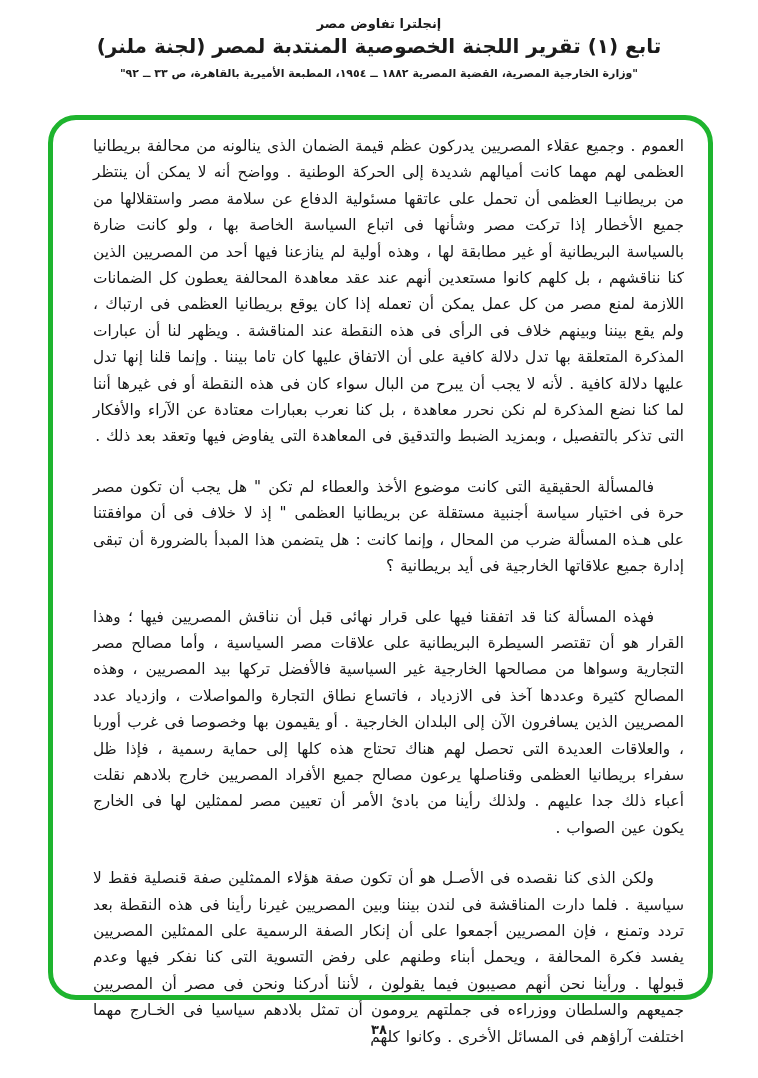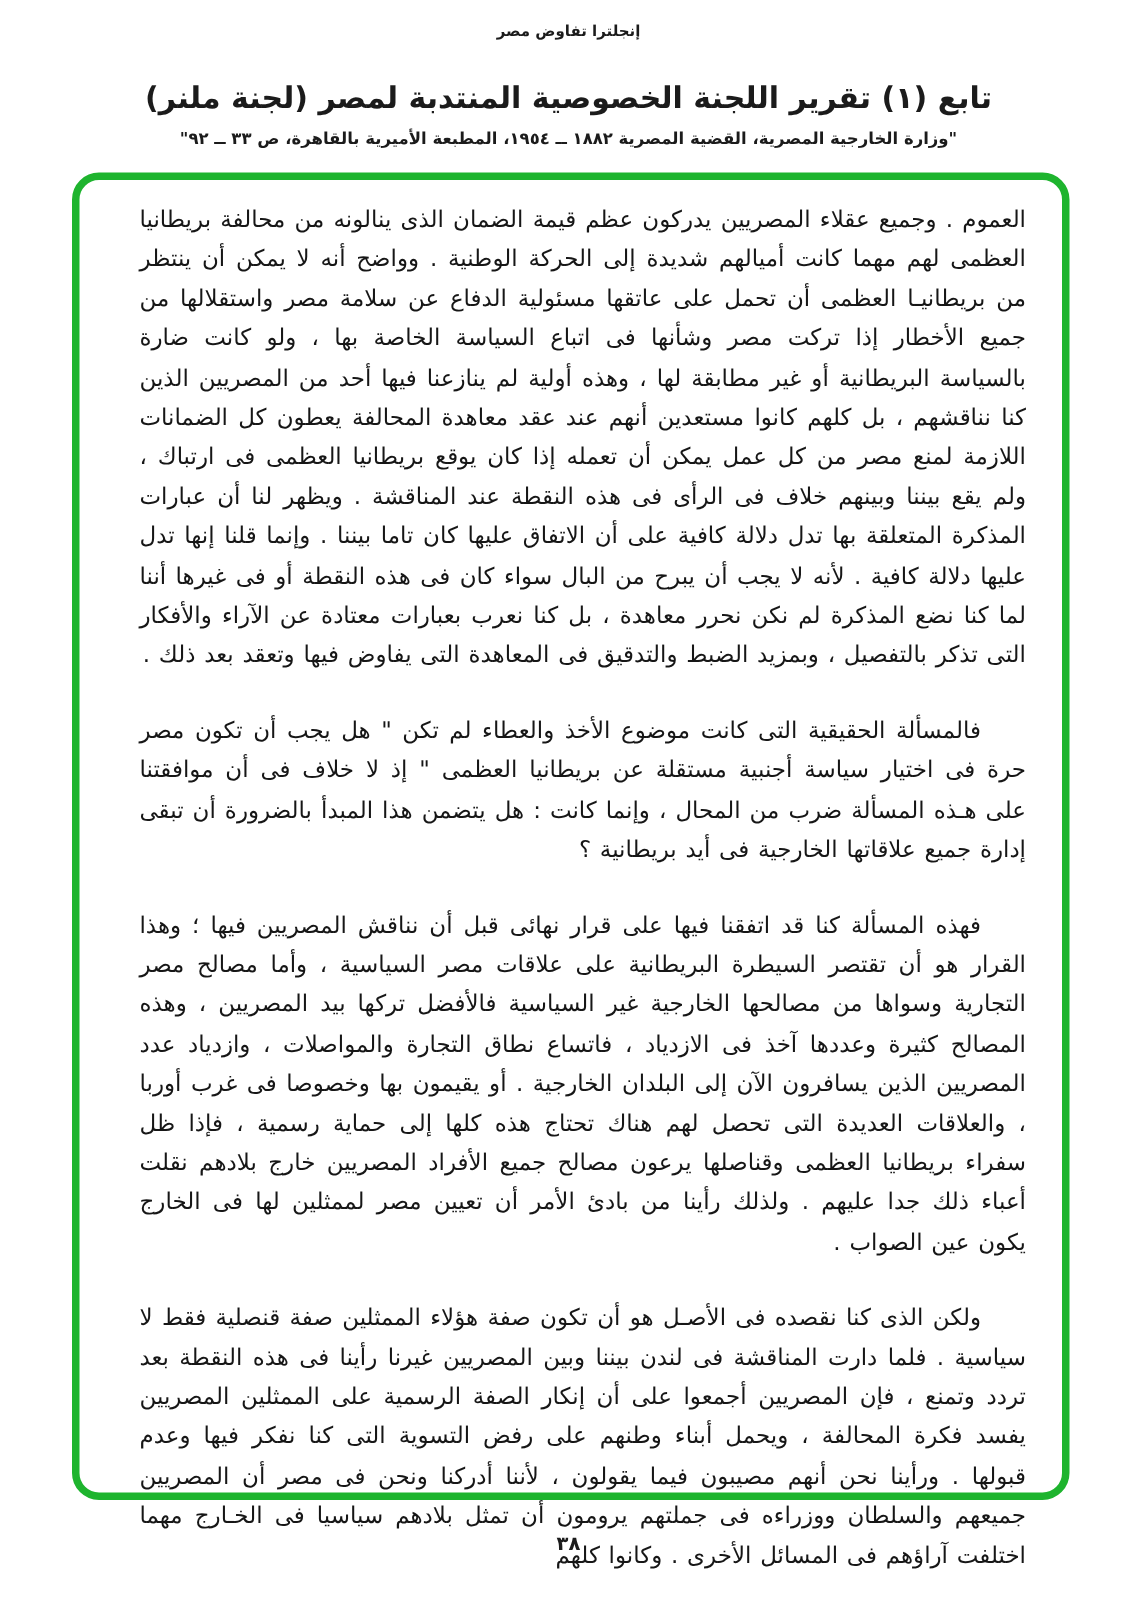--- a/index.html
+++ b/index.html
@@ -18,42 +18,42 @@
     direction: rtl;
   }
   .doc-header {
     position: absolute;
     top: 16px;
     left: 0;
     width: 100%;
     text-align: center;
   }
   .doc-header .h1 {
-    font-size: 10px;
+    font-size: 13px;
     font-weight: bold;
-    margin-bottom: 26px;
+    margin-bottom: 3px;
   }
   .doc-header .h2 {
     font-size: 20px;
     font-weight: bold;
     margin-bottom: 9px;
   }
   .doc-header .h3 {
     font-size: 11px;
     font-weight: bold;
   }
   .green-box {
     position: absolute;
     top: 115px;
     left: 48px;
     width: 665px;
     height: 885px;
     box-sizing: border-box;
     border: 5px solid #1eb42e;
-    border-radius: 18px;
+    border-radius: 28px;
     padding: 13px 24px 8px 40px;
     background: #ffffff;
   }
   .green-box p {
     margin: 0 0 24px 0;
     font-size: 15.3px;
     line-height: 26.4px;
     text-align: justify;
     text-indent: 30px;
     word-spacing: 1px;

